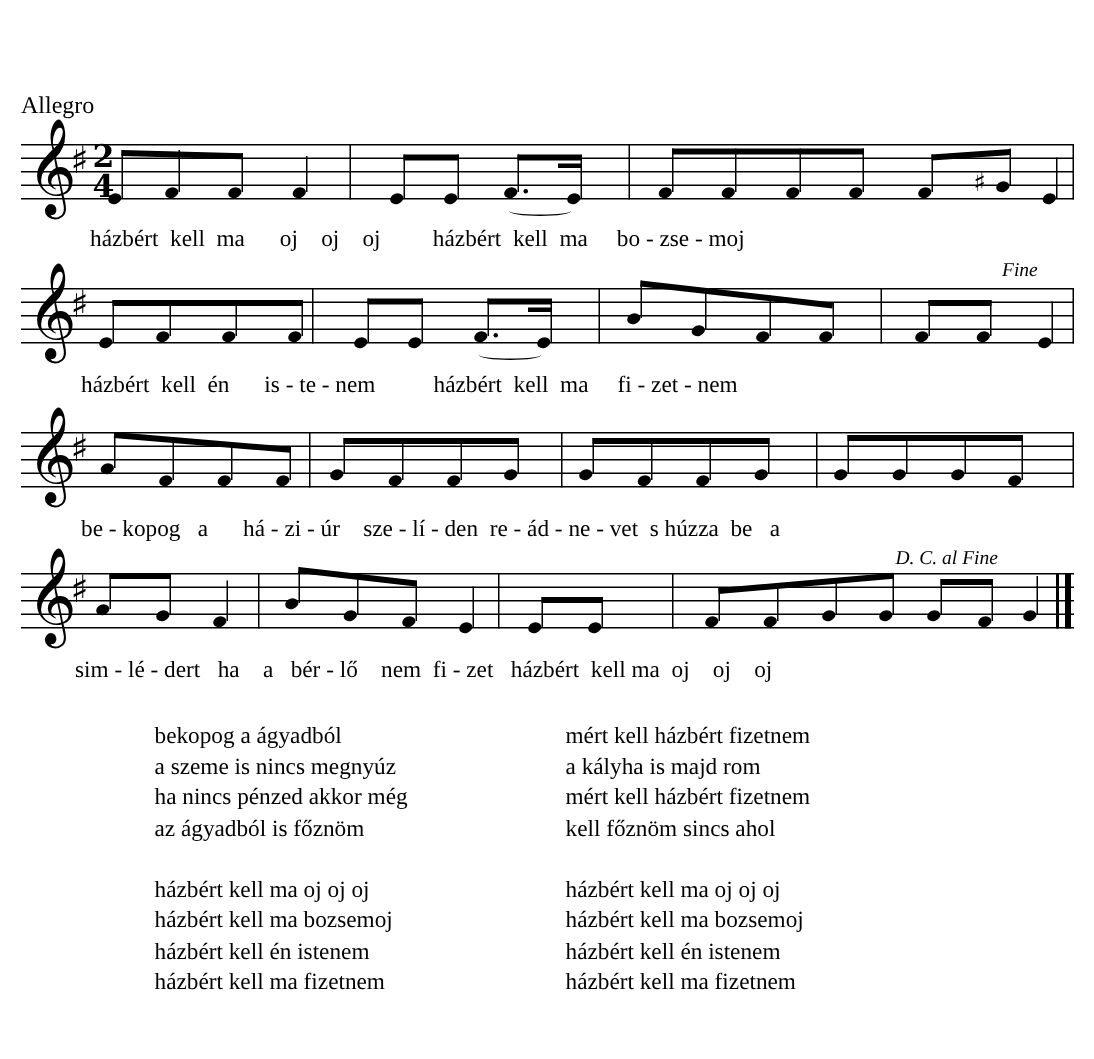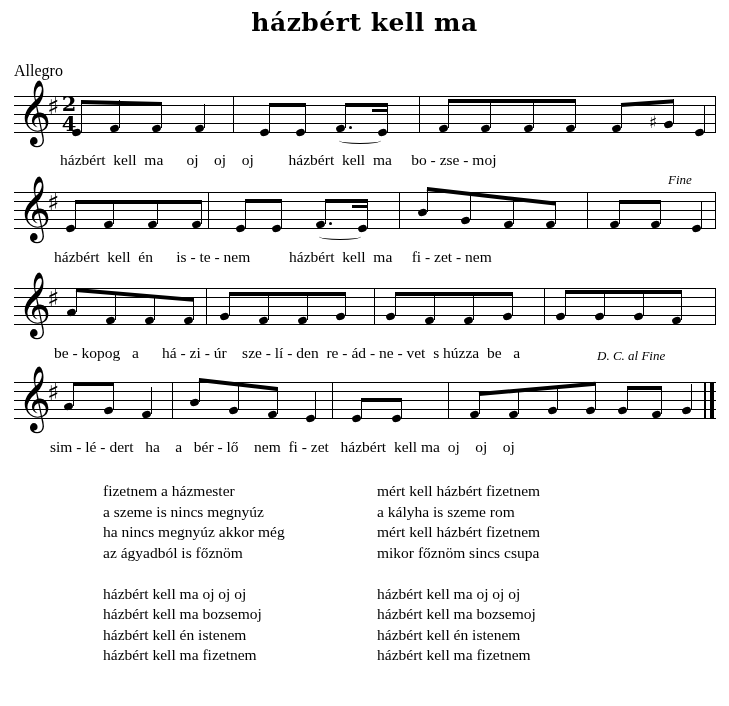--- a/index.html
+++ b/index.html
@@ -158,21 +158,20 @@
     font-size: 15.5px;
     line-height: 20.5px;
     white-space: pre;
   }
 </style>
 </head>
 <body>
 
 <div id="sheet">
 
-  <div class="title">házbért kell ma</div>
 
   <div class="tempo" style="top: 62px;">Allegro</div>
 
   <div class="system" style="top: 96px;">
     <div class="staff">
       <div class="line l0"></div>
         <div class="line l1"></div>
         <div class="line l2"></div>
         <div class="line l3"></div>
         <div class="line l4"></div>
@@ -342,21 +341,21 @@
     <div class="note" style="left:581px; top:25px;"></div>
       <div class="stem" style="left:590px; top:2px; height:26px;"></div>
     <div class="note" style="left:620px; top:25px;"></div>
       <div class="stem" style="left:629px; top:2px; height:26px;"></div>
     <div class="note" style="left:658px; top:29px;"></div>
       <div class="stem" style="left:667px; top:2px; height:30px;"></div>
     <div class="beam" style="left:551px; top:2px; width:117px;"></div>
   </div>
   <div class="lyricline" style="top: 344px; left: 54px;">be - kopog   a      há - zi - úr    sze - lí - den  re - ád - ne - vet  s húzza  be   a</div>
 
-  <div class="mark-italic" style="top: 348px; left: 597px;">D. C. al Fine</div>
+  <div class="mark-italic" style="top: 364px; left: 597px;">D. C. al Fine</div>
   <div class="system" style="top: 382px;">
     <div class="staff">
       <div class="line l0"></div>
         <div class="line l1"></div>
         <div class="line l2"></div>
         <div class="line l3"></div>
         <div class="line l4"></div>
     </div>
     <div class="clef">𝄞</div>
     <div class="keysig">♯</div>
@@ -403,33 +402,33 @@
     <div class="note" style="left:604px; top:25px;"></div>
       <div class="stem" style="left:613px; top:4px; height:24px;"></div>
     <div class="note" style="left:638px; top:29px;"></div>
       <div class="stem" style="left:647px; top:4px; height:28px;"></div>
     <div class="beam" style="left:613px; top:4px; width:35px;"></div>
     <div class="note" style="left:668px; top:25px;"></div>
       <div class="stem" style="left:677px; top:2px; height:26px;"></div>
   </div>
   <div class="lyricline" style="top: 438px; left: 50px;">sim - lé - dert   ha    a   bér - lő    nem  fi - zet   házbért  kell ma  oj    oj    oj</div>
 
-  <div class="verseblock" style="top: 481px; left: 103px;"><span>fizetnem a házmester</span>
+  <div class="verseblock" style="top: 481px; left: 103px;"><span>bekopog a ágyadból</span>
 <span>a szeme is nincs megnyúz</span>
-<span>ha nincs megnyúz akkor még</span>
+<span>ha nincs pénzed akkor még</span>
 <span>az ágyadból is főznöm</span>
 
 <span>házbért kell ma oj oj oj</span>
 <span>házbért kell ma bozsemoj</span>
 <span>házbért kell én istenem</span>
 <span>házbért kell ma fizetnem</span></div>
 
   <div class="verseblock" style="top: 481px; left: 377px;"><span>mért kell házbért fizetnem</span>
-<span>a kályha is szeme rom</span>
+<span>a kályha is majd rom</span>
 <span>mért kell házbért fizetnem</span>
-<span>mikor főznöm sincs csupa</span>
+<span>kell főznöm sincs ahol</span>
 
 <span>házbért kell ma oj oj oj</span>
 <span>házbért kell ma bozsemoj</span>
 <span>házbért kell én istenem</span>
 <span>házbért kell ma fizetnem</span></div>
 
 </div>
 
 </body></html>

